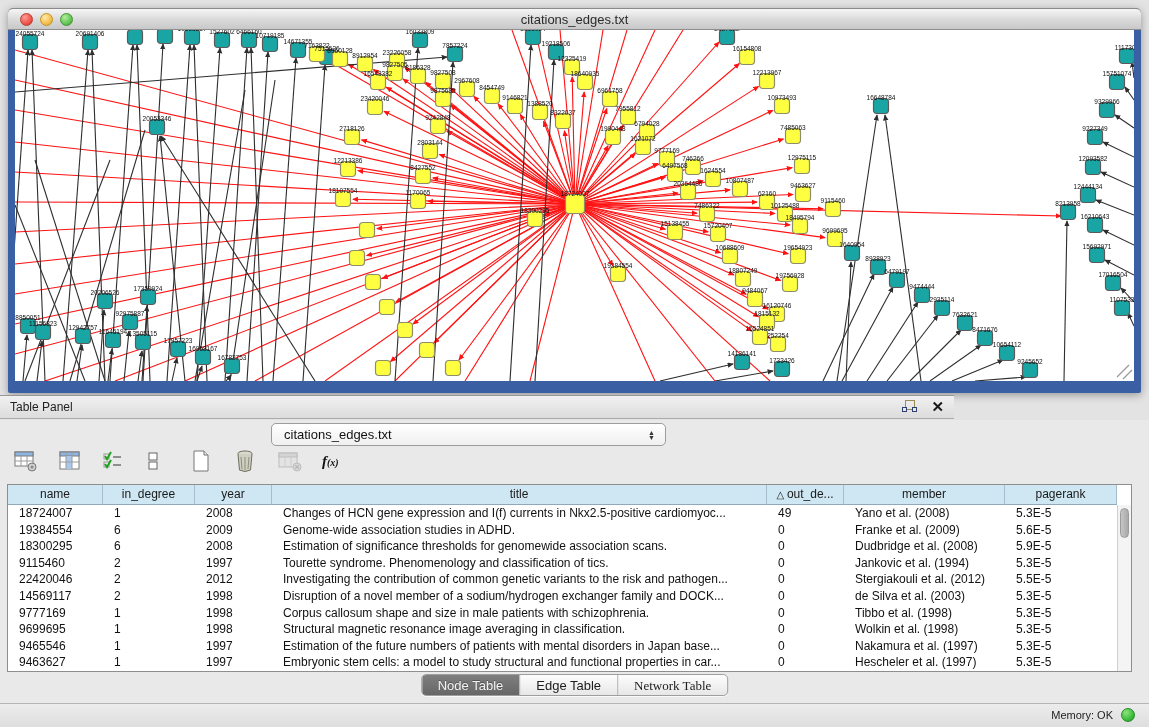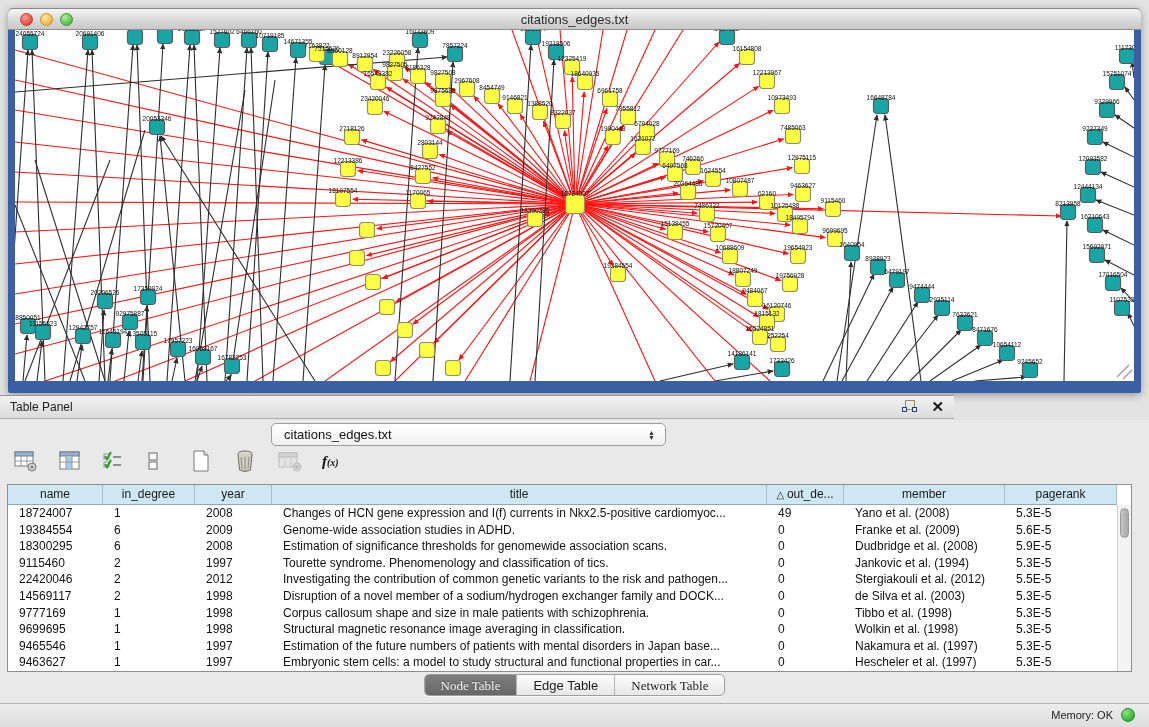--- a/index.html
+++ b/index.html
@@ -69,21 +69,21 @@
     background:linear-gradient(90deg,#c6c6c6,#a9a9a9); border:1px solid #9b9b9b; }
 
   
   .tabbar { position:absolute; left:50%; transform:translateX(-50%); top:254px; height:22px;
     display:flex; border:1px solid #9e9e9e; border-radius:5px; overflow:hidden;
     background:linear-gradient(#fdfdfd,#e7e7e7); box-shadow:0 1px 0 rgba(255,255,255,.7); }
   .tab { padding:0 16px; font-size:13px; color:#1c1c1c; line-height:21px;
     border-right:1px solid #b4b4b4; }
   .tab:last-child { border-right:none;font-family:Liberation Serif, serif; }
   .tab.selected { background:linear-gradient(#7e7e7e,#676767); color:#f3f3f3;
-    text-shadow:0 -1px 0 rgba(0,0,0,.3);font-family:Liberation Serif, serif; }
+    text-shadow:0 -1px 0 rgba(0,0,0,.3); }
 
   
   .statusbar { position:absolute; left:0; top:703px; width:1149px; height:24px;
     background:linear-gradient(#ececec,#dedede); border-top:1px solid #b5b5b5; }
   .mem { position:absolute; right:36px; top:5px; font-size:11px; color:#222;margin-left:12px; }
   .memdot { position:absolute; right:14px; top:4px; width:14px; height:14px; border-radius:50%;
     background:radial-gradient(circle at 35% 30%, #8fe27e, #3cbf3c 60%, #259325); border:1px solid #2a8a2a; }
 </style>
 </head>
 <body>

